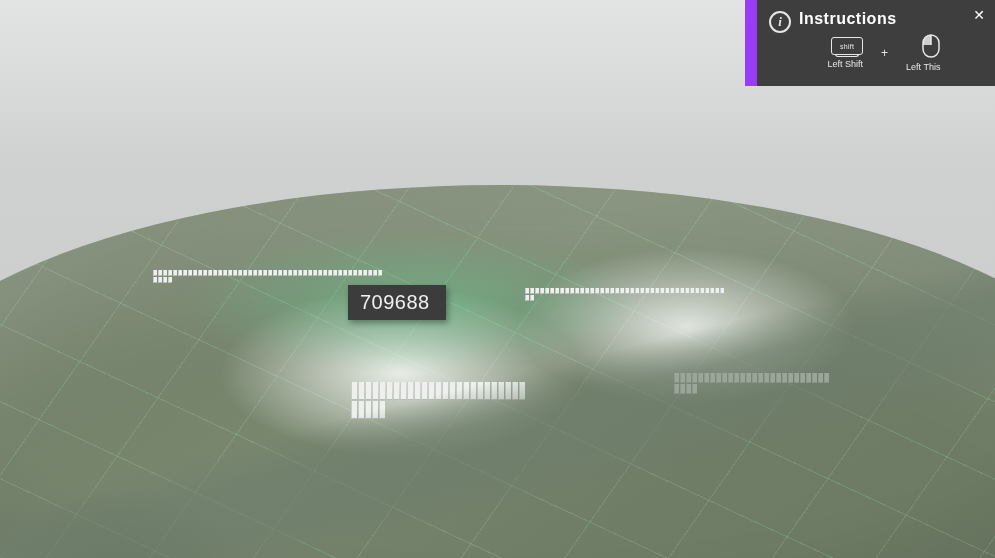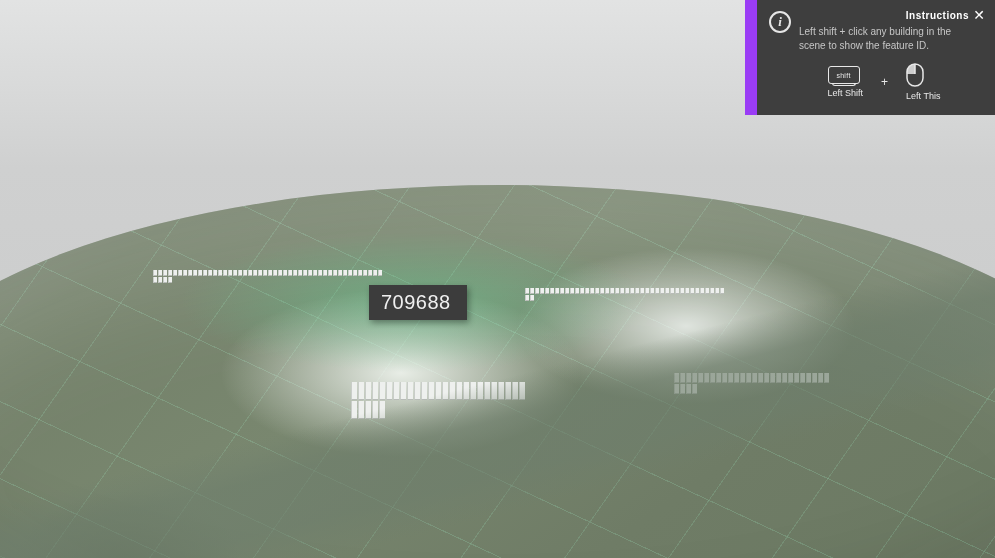--- a/index.html
+++ b/index.html
@@ -73,21 +73,21 @@
     
     .green-tint {
       position: absolute;
       left: 24%; top: 10%; width: 38%; height: 30%;
       background: radial-gradient(ellipse at center, rgba(100,210,150,0.45) 0%, rgba(100,210,150,0) 70%);
     }
 
     
     .feature-label {
       position: absolute;
-      left: 345px; top: 285px;
+      left: 324px; top: 285px;
       display: flex; align-items: flex-start;
       filter: drop-shadow(2px 3px 3px rgba(0,0,0,0.35));
       padding-left: 16px;
     }
     .feature-label .accent {
       width: 8px;
       background: #8a3cf0;
     }
     .feature-label .value {
       background: #3c3c3c;
@@ -128,40 +128,39 @@
     .info-icon {
       flex: 0 0 22px; width: 22px; height: 22px;
       border: 2px solid #e6e6e6; border-radius: 50%;
       display: flex; align-items: center; justify-content: center;
       color: #e6e6e6; font-weight: bold; font-size: 13px;
       font-family: Georgia, serif; font-style: italic;
       margin-top: 1px;
     }
     .panel h3 {
       color: #ffffff;
-      font-size: 10px;
+      font-size: 16px;
       font-weight: bold;
       letter-spacing: 0.5px;
       margin-bottom: 4px;
-      text-align: right;
     }
     .panel p {
       line-height: 1.4;
       margin-bottom: 10px;
       color: #c6c6c6;
     }
     .controls-row {
       display: flex;
       align-items: center;
       justify-content: center;
       gap: 18px;
       margin-top: 6px;
     }
     .ctrl {
-      display: flex; flex-direction: column; align-items: flex-start; gap: 4px;
+      display: flex; flex-direction: column; align-items: flex-end; gap: 4px;
       color: #e8e8e8; font-size: 9px;
     }
     .ctrl .key {
       width: 32px; height: 18px;
       border: 1.5px solid #e8e8e8; border-radius: 3px;
       display: flex; align-items: center; justify-content: center;
       font-size: 7px; letter-spacing: 0.3px;
       position: relative;
     }
     .ctrl .key::after{
@@ -346,21 +345,20 @@
   </div>
 
   <div class="panel">
     <div class="accent-bar"></div>
     <div class="body">
       <div class="close">✕</div>
       <div class="header-row">
         <div class="info-icon">i</div>
         <div style="flex:1; padding-right:14px;">
           <h3>Instructions</h3>
-          <p>Left shift + click any building in the scene to show the feature ID.</p>
           <div class="controls-row">
             <div class="ctrl">
               <div class="key">shift</div>
               <div>Left Shift</div>
             </div>
             <div class="plus">+</div>
             <div class="ctrl">
               <div class="mouse-icon">
                 <svg width="18" height="24" viewBox="0 0 18 24">
                   <rect x="1" y="1" width="16" height="22" rx="8" ry="8" fill="none" stroke="#e8e8e8" stroke-width="1.5"></rect>

